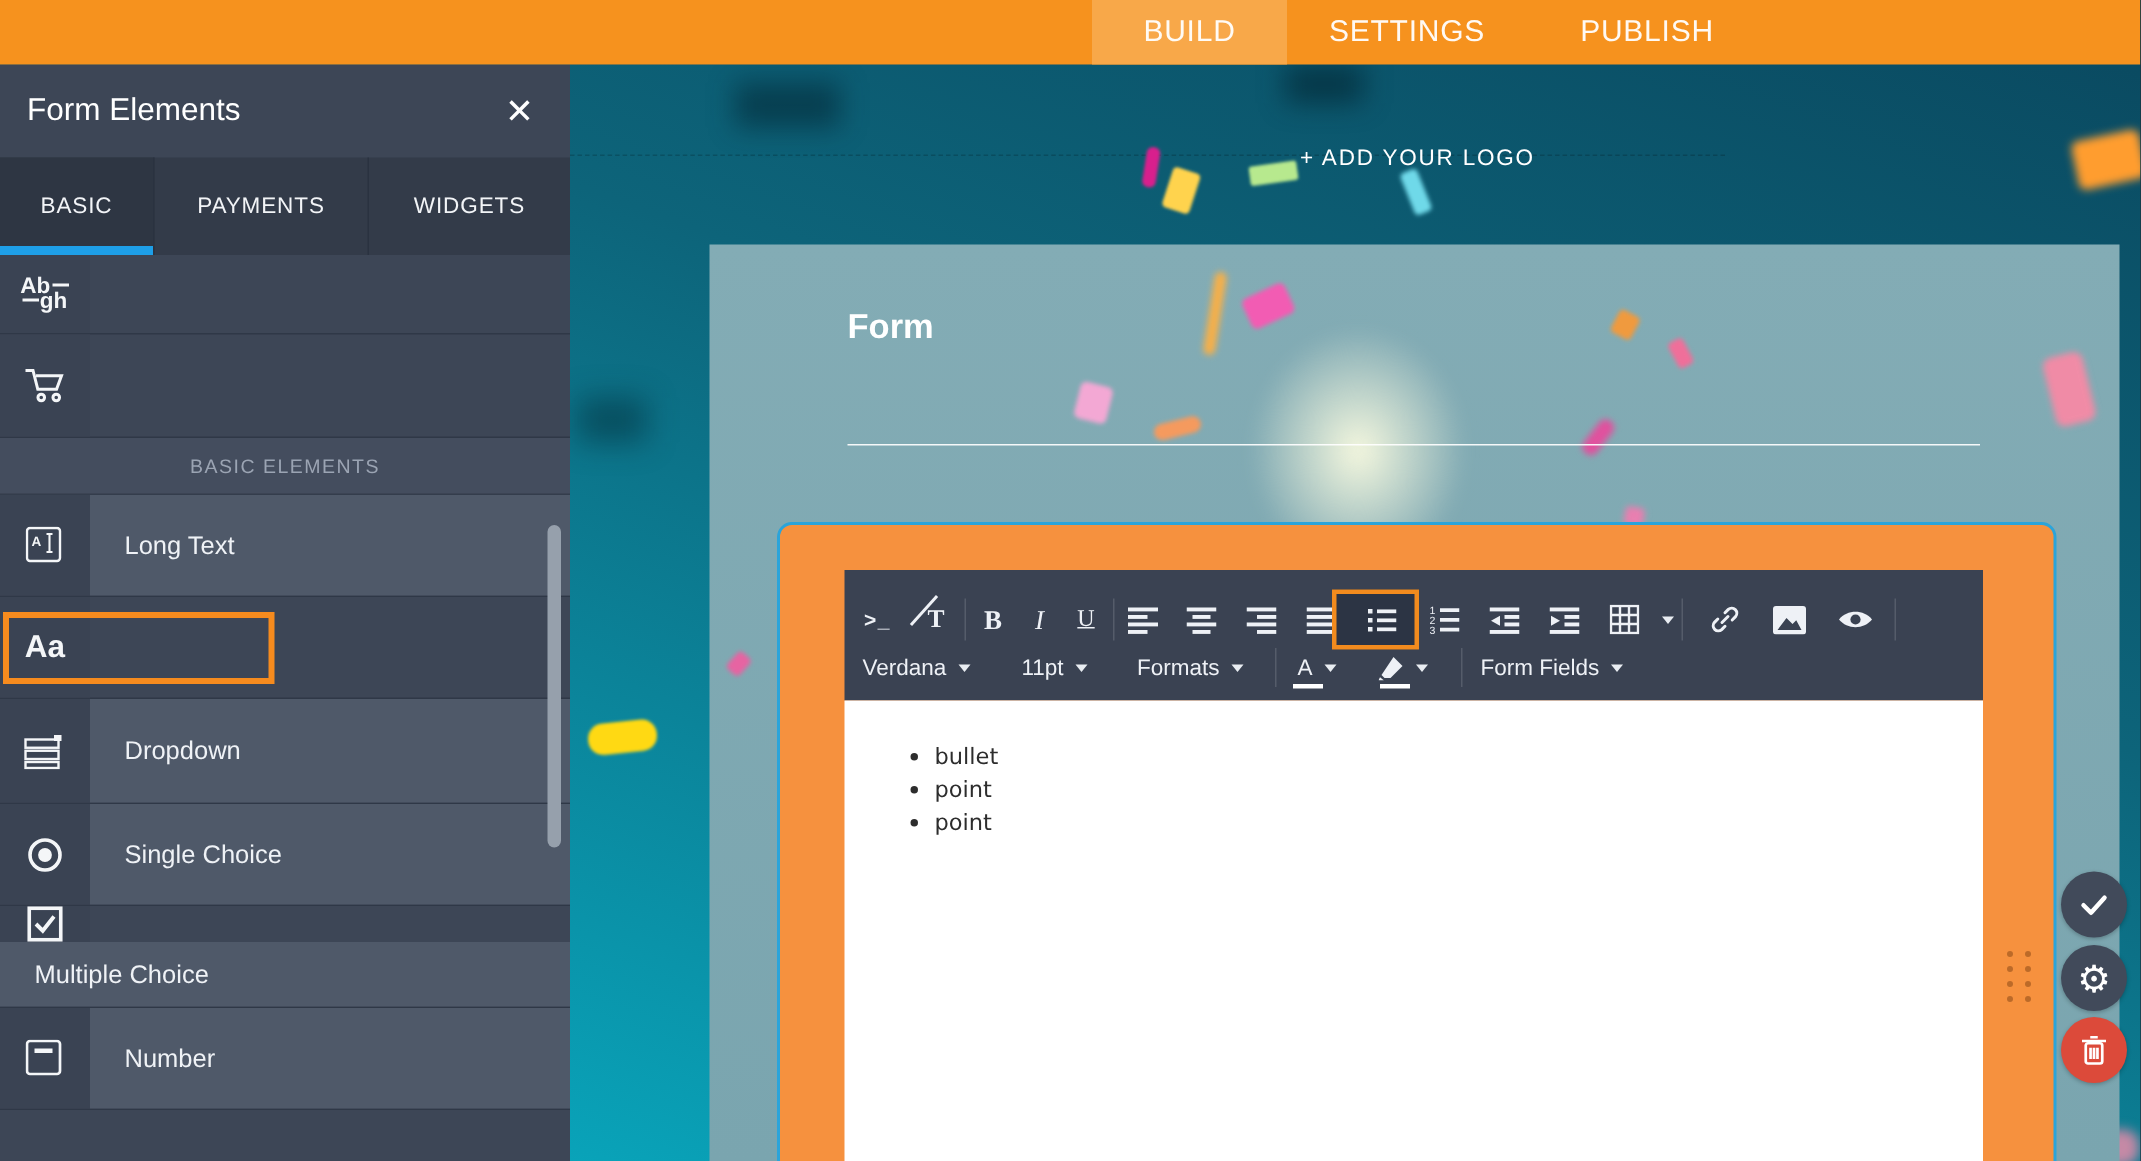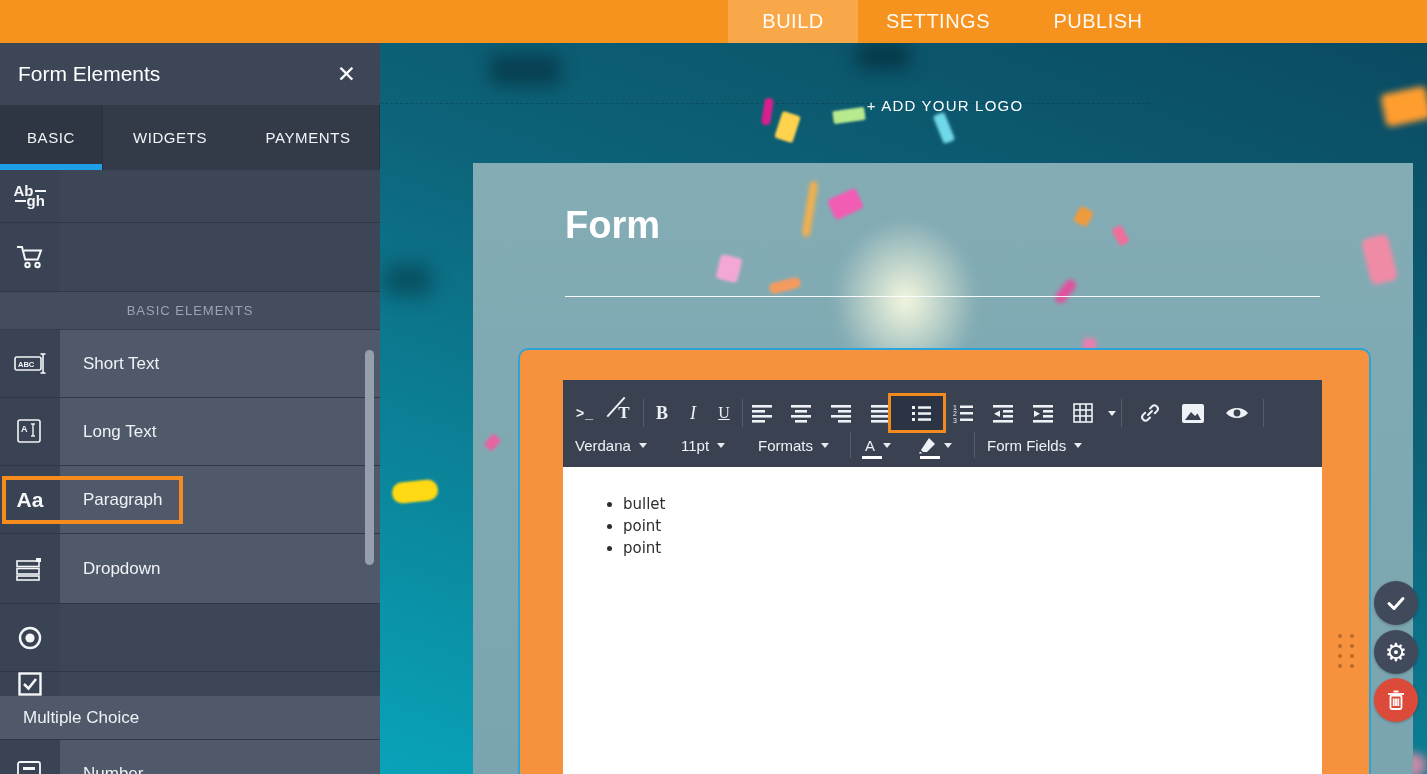--- a/index.html
+++ b/index.html
@@ -38,21 +38,21 @@
   .fbicon .bar{display:inline-block;width:11px;height:2px;background:#f4f6f8;vertical-align:middle;margin:0 1px 2px 1px;}
   .aa{font-size:21px;font-weight:bold;}
   .sb-scroll{position:absolute;right:6px;top:307px;width:9px;height:215px;border-radius:5px;background:#96a0ac;cursor:pointer;}
   
   .main{position:absolute;left:380px;top:43px;width:1081px;height:731px;overflow:hidden;
         background:linear-gradient(200deg,#0a4a61 0%,#0d647a 42%,#09a3b9 100%);}
   .add-logo{position:absolute;left:415px;top:54px;width:300px;text-align:center;color:#fff;
             font-size:15px;letter-spacing:1.2px;cursor:pointer;white-space:nowrap;}
   .faintline{position:absolute;left:0;top:60px;width:770px;height:0;border-top:1px dashed rgba(0,0,0,.18);}
   .card{position:absolute;left:93px;top:120px;width:940px;bottom:0;background:linear-gradient(#83acb5,#7aa5af);overflow:hidden;}
-  .form-title{position:absolute;left:92px;top:41px;font-size:38px;font-weight:bold;color:#fff;cursor:text;}
+  .form-title{position:absolute;left:92px;top:41px;font-size:23px;font-weight:bold;color:#fff;cursor:text;}
   .title-rule{position:absolute;left:92px;top:133px;width:755px;height:1px;background:rgba(255,255,255,.92);}
   
   .element{position:absolute;left:45px;top:185px;width:849px;height:470px;background:#f6913e;
            border:2px solid #2ba4da;border-radius:10px;box-sizing:content-box;cursor:pointer;}
   .editor-toolbar{position:absolute;left:43px;top:30px;width:759px;height:87px;background:#3a4252;}
   .ticon{position:absolute;top:18px;width:30px;height:30px;display:flex;align-items:center;justify-content:center;
          color:#eef1f6;cursor:pointer;}
   .ticon svg{display:block;}
   .glyphB{font-size:18px;font-weight:bold;font-family:"Liberation Serif",serif;}
   .glyphI{font-size:18px;font-style:italic;font-family:"Liberation Serif",serif;}
@@ -342,22 +342,22 @@
     </div>
   </div>
 
   <aside class="sidebar">
     <div class="sb-header">
       <span class="sb-title">Form Elements</span>
       <span class="sb-close">✕</span>
     </div>
     <div class="sb-tabs">
       <div class="sb-tab t0 active">BASIC</div>
+      <div class="sb-tab t1">PAYMENTS</div>
       <div class="sb-tab t2">WIDGETS</div>
-      <div class="sb-tab t1">PAYMENTS</div>
     </div>
 
     <div class="sb-list">
 
       <div class="sb-row" style="height:53px;">
         <div class="sb-icon">
           <div class="fbicon"><span>Ab</span><span class="bar"></span><br><span class="bar"></span><span>gh</span></div>
         </div>
       </div>
 
@@ -366,50 +366,37 @@
           <svg width="28" height="26" fill="none" stroke="#f4f6f8" stroke-width="2">
               <path d="M1 3 h5 l3.2 12.5 h12.5 l3.3-9 H8"></path>
               <circle cx="11.5" cy="21" r="2.2"></circle>
               <circle cx="21.5" cy="21" r="2.2"></circle>
             </svg>
         </div>
       </div>
 
       <div class="sb-section">BASIC ELEMENTS</div>
 
-      <div class="sb-row" style="height:68px;">
-        <div class="sb-icon">
-          <svg width="32" height="24">
-              <rect x="1" y="5" width="26" height="13" rx="2" fill="none" stroke="#f4f6f8" stroke-width="1.6"></rect>
-              <text x="4" y="14.8" font-size="7.5" font-weight="bold" fill="#f4f6f8" font-family="Liberation Sans,sans-serif">ABC</text>
-              <line x1="29" y1="2" x2="29" y2="21" stroke="#f4f6f8" stroke-width="1.6"></line>
-              <line x1="26.5" y1="2" x2="31.5" y2="2" stroke="#f4f6f8" stroke-width="1.6"></line>
-              <line x1="26.5" y1="21" x2="31.5" y2="21" stroke="#f4f6f8" stroke-width="1.6"></line>
-            </svg>
-        </div>
-        <div class="sb-label">Short Text</div>
-      </div>
 
       <div class="sb-row" style="height:68px;">
         <div class="sb-icon">
           <svg width="26" height="26">
               <rect x="1" y="1" width="22" height="22" rx="2" fill="none" stroke="#f4f6f8" stroke-width="1.6"></rect>
               <text x="4" y="13" font-size="9" font-weight="bold" fill="#f4f6f8" font-family="Liberation Sans,sans-serif">A</text>
               <line x1="16" y1="5" x2="16" y2="17" stroke="#f4f6f8" stroke-width="1.4"></line>
               <line x1="14" y1="5" x2="18" y2="5" stroke="#f4f6f8" stroke-width="1.4"></line>
               <line x1="14" y1="17" x2="18" y2="17" stroke="#f4f6f8" stroke-width="1.4"></line>
             </svg>
         </div>
         <div class="sb-label">Long Text</div>
       </div>
 
       <div class="sb-row" style="height:68px;">
         <div class="sel-outline"></div>
         <div class="sb-icon aa">Aa</div>
-        <div class="sb-label">Paragraph</div>
       </div>
 
       <div class="sb-row" style="height:70px;">
         <div class="sb-icon">
           <svg width="28" height="24">
               <g fill="none" stroke="#f4f6f8" stroke-width="1.6">
                 <rect x="1" y="4" width="22" height="5.5"></rect>
                 <rect x="1" y="11.5" width="22" height="5.5"></rect>
                 <rect x="1" y="19" width="22" height="4"></rect>
               </g>
@@ -419,20 +406,21 @@
         <div class="sb-label">Dropdown</div>
       </div>
 
       <div class="sb-row" style="height:68px;">
         <div class="sb-icon">
           <svg width="26" height="26">
               <circle cx="13" cy="13" r="10" fill="none" stroke="#f4f6f8" stroke-width="2.4"></circle>
               <circle cx="13" cy="13" r="4.6" fill="#f4f6f8"></circle>
             </svg>
         </div>
+        <div class="sb-label">Single Choice</div>
       </div>
 
       <div class="sb-row" style="height:68px;flex-direction:column;">
         <div class="sb-icon">
           <svg width="24" height="24">
               <rect x="1.5" y="1.5" width="21" height="21" fill="none" stroke="#f4f6f8" stroke-width="2.4"></rect>
               <polyline points="6,12 10.5,16.5 18,7" fill="none" stroke="#f4f6f8" stroke-width="2.6"></polyline>
             </svg>
         </div>
         <div class="sb-label">Multiple Choice</div>

